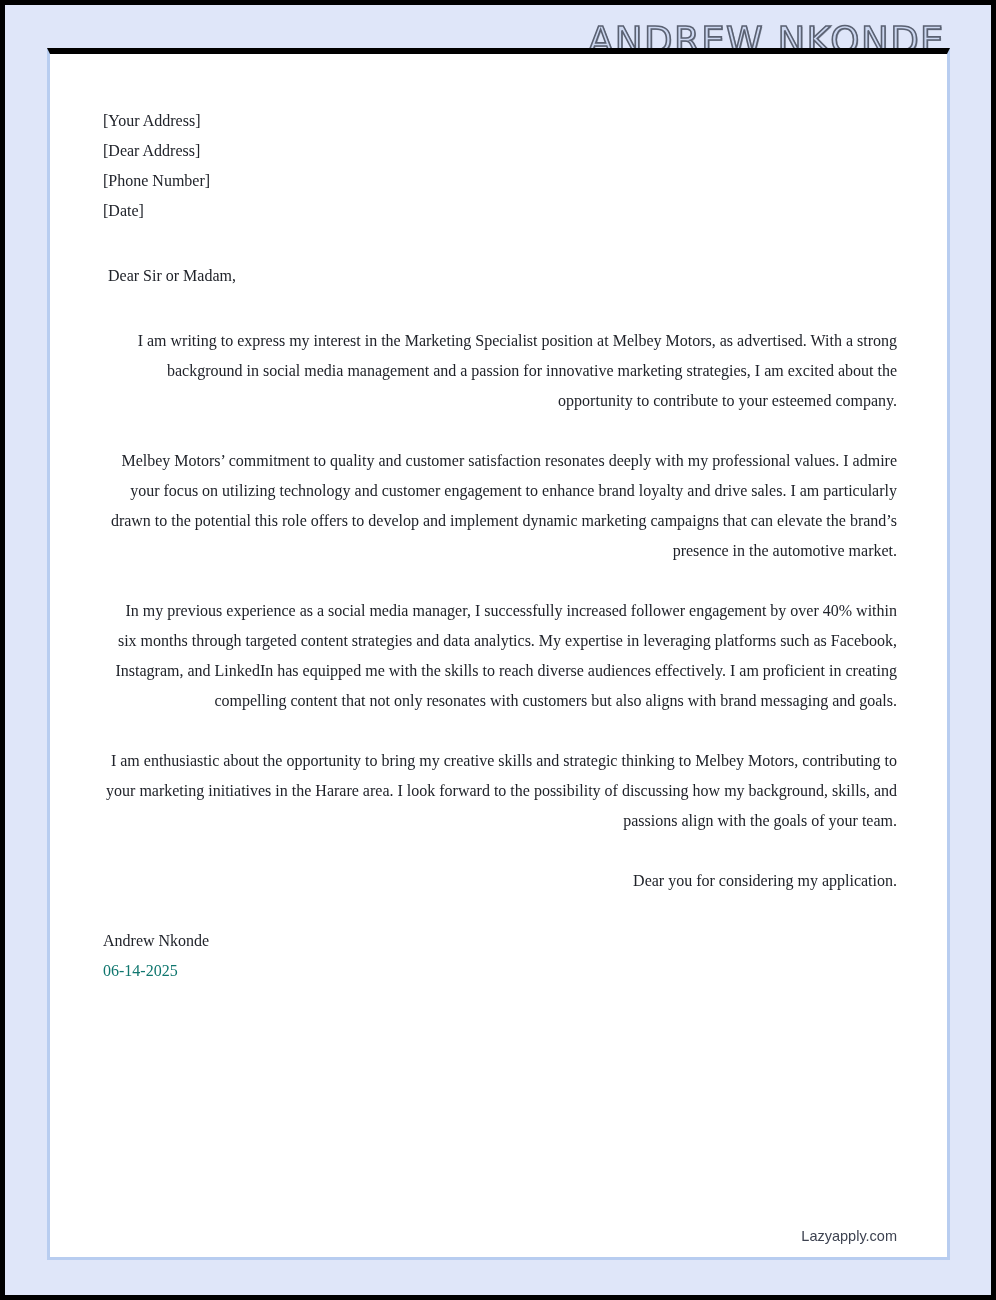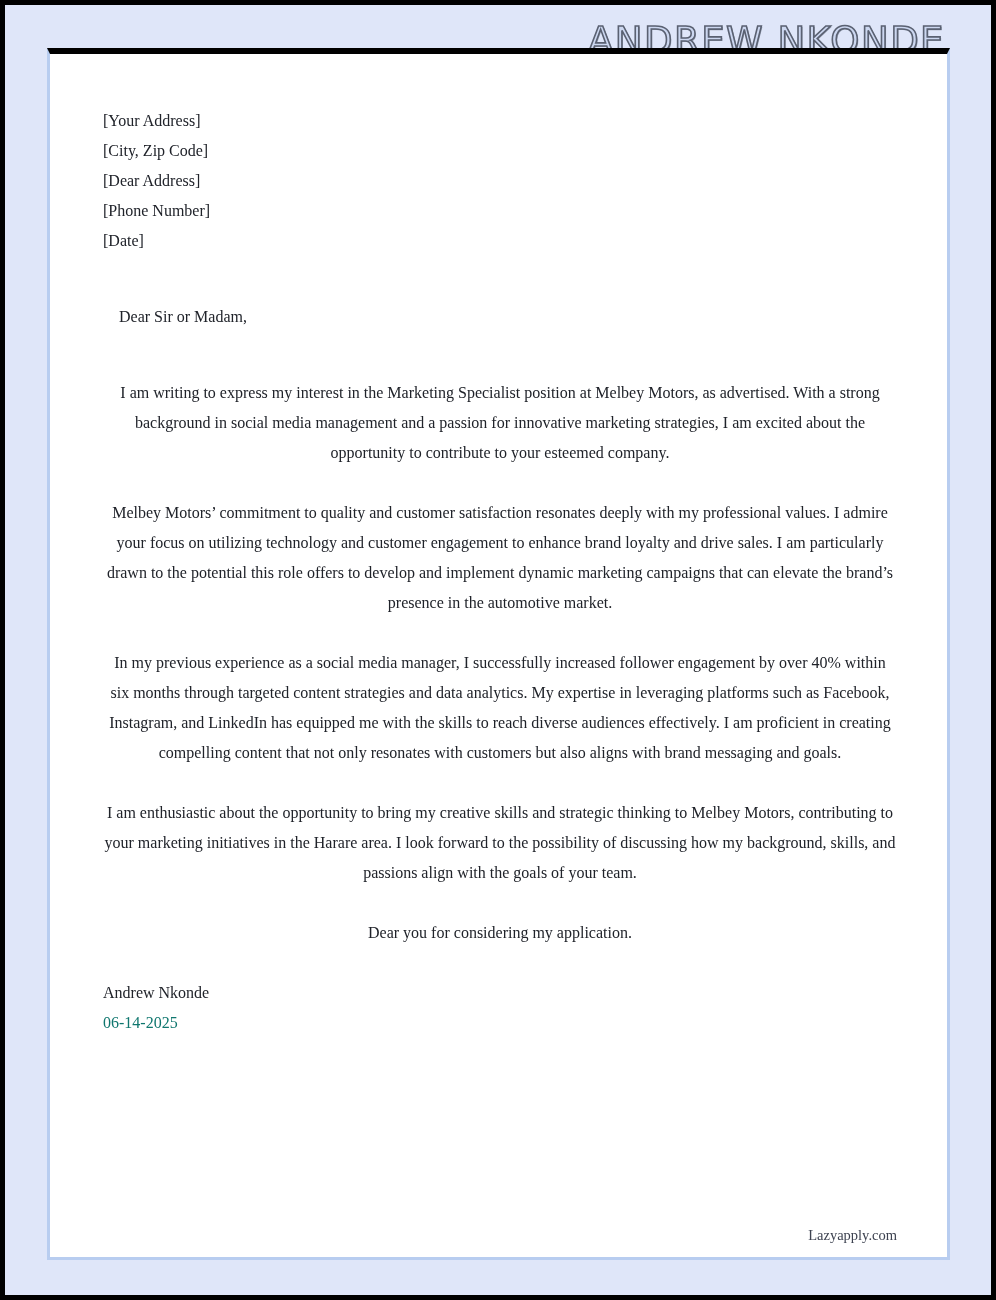--- a/index.html
+++ b/index.html
@@ -73,64 +73,63 @@
     display: block;
     white-space: nowrap;
   }
 
   .block-gap {
     height: 30px;
   }
 
   .para {
     margin: 0;
-    text-align: center;
+    text-align: right;
   }
 
   .salutation {
-    margin: 16px;
+    margin: 5px;
     white-space: nowrap;
   }
 
   .sign-line {
     display: block;
     white-space: nowrap;
   }
 
   .date-line {
     display: block;
     white-space: nowrap;
     color: #0f766e;
   }
 
   .footer-brand {
     position: absolute;
     right: 50px;
     bottom: 13px;
-    font-family: Liberation Serif, serif;
+    font-family: Liberation Sans, sans-serif;
     font-size: 14.5px;
     color: #3d4250;
     white-space: nowrap;
   }
 </style>
 </head>
 <body>
 
 <div class="frame">
 
   <div class="header-name">ANDREW NKONDE</div>
 
   <div class="page">
     <div class="page-inner">
 
       <div class="letter">
 
         <div>
           <span class="addr-line">[Your Address]</span>
-          <span class="addr-line">[City, Zip Code]</span>
           <span class="addr-line">[Dear Address]</span>
           <span class="addr-line">[Phone Number]</span>
           <span class="addr-line">[Date]</span>
         </div>
 
         <div class="block-gap"></div>
 
         <p class="salutation">Dear Sir or Madam,</p>
 
         <div class="block-gap"></div>

